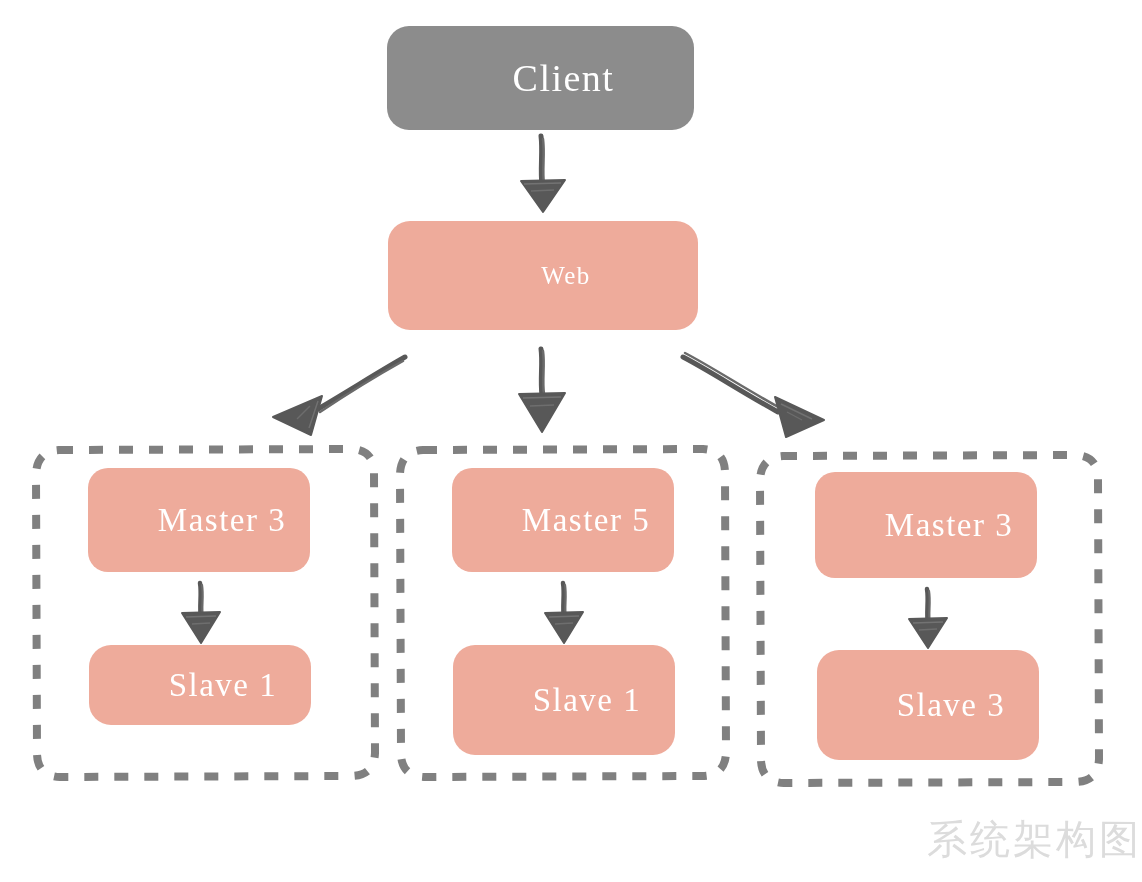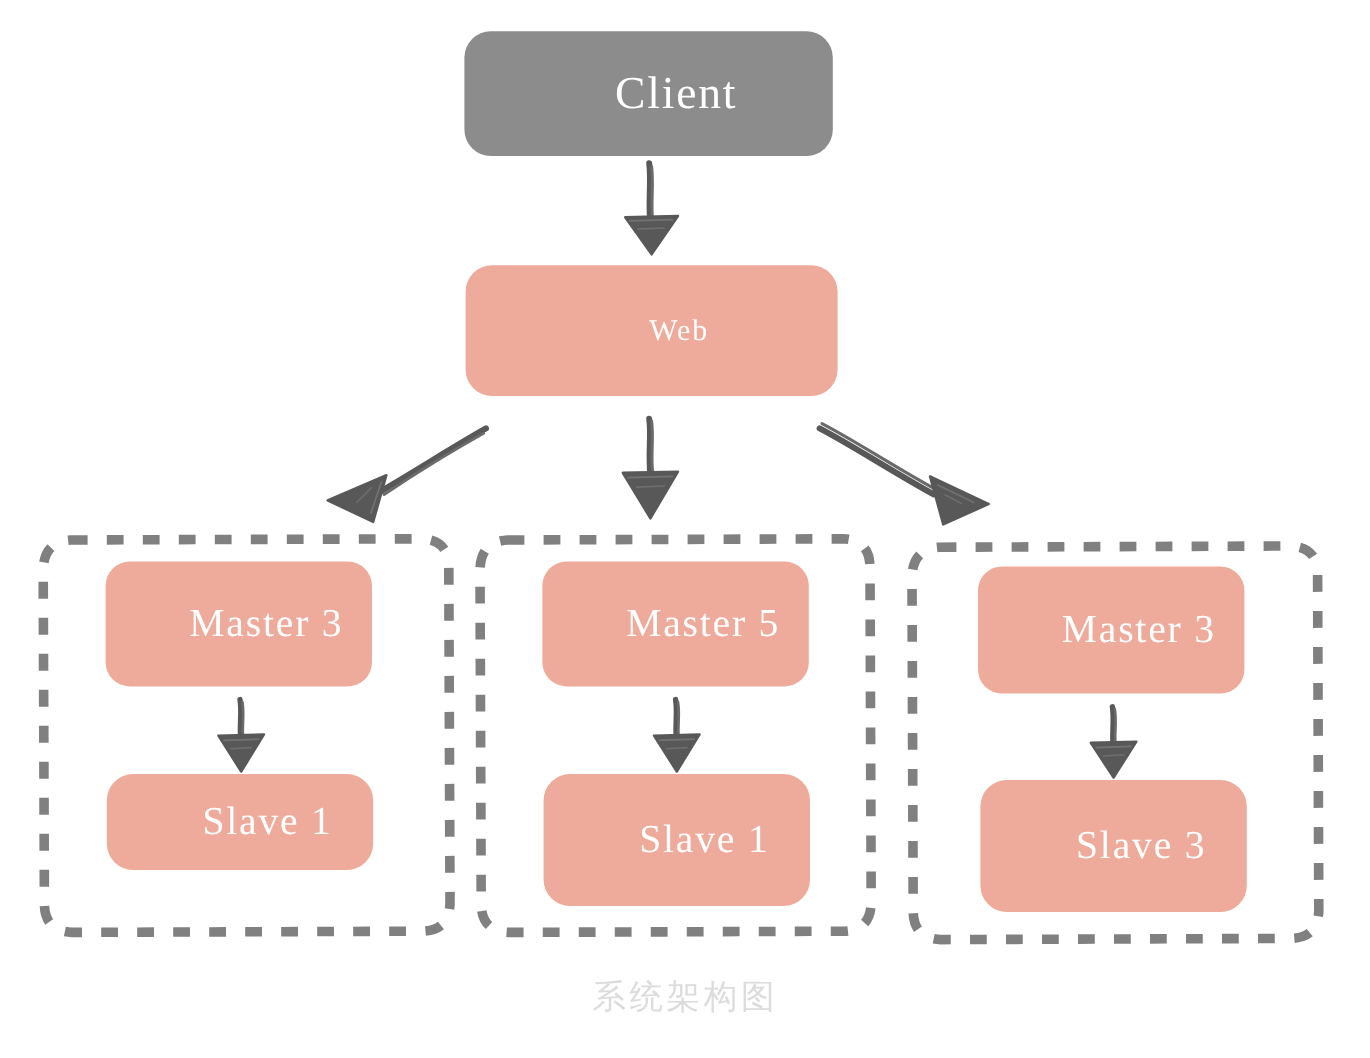--- a/index.html
+++ b/index.html
@@ -65,23 +65,23 @@
     top: 0;
     width: 1142px;
     height: 882px;
     pointer-events: none;
   }
   .caption {
     position: absolute;
     left: 0;
     top: 812px;
     width: 1142px;
-    text-align: center;
+    text-align: right;
     color: #dcdcdc;
-    font-size: 28px;
+    font-size: 40px;
     font-family: "DejaVu Sans", sans-serif;
     letter-spacing: 3px;
     user-select: none;
   }
 </style>
 </head>
 <body>
 
 <div id="canvas">
 

